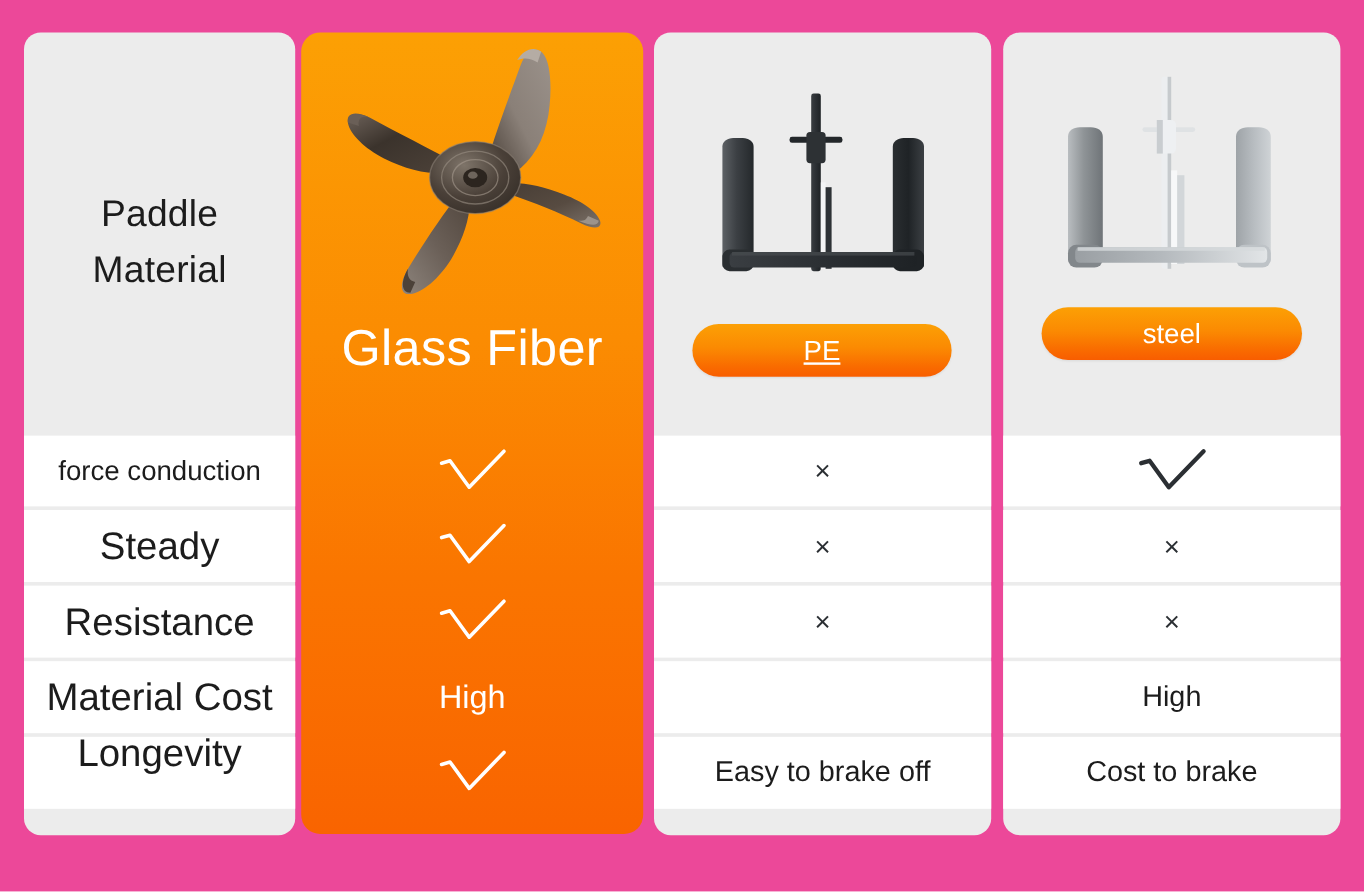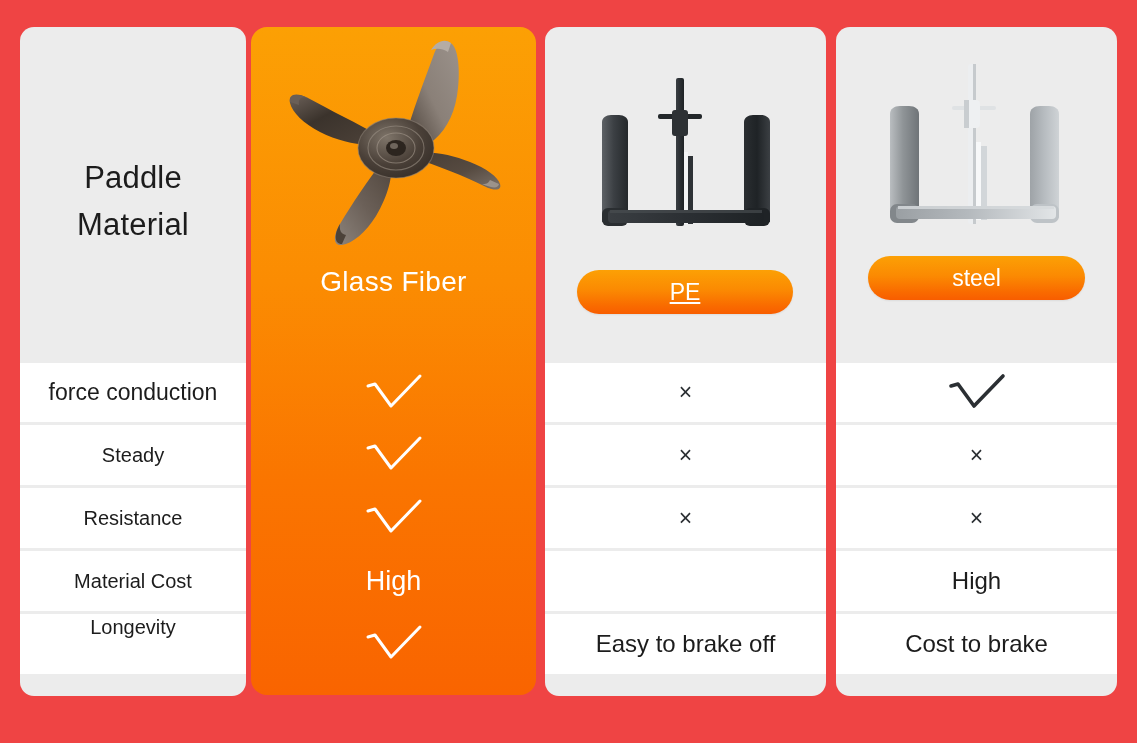--- a/index.html
+++ b/index.html
@@ -5,21 +5,21 @@
   * { box-sizing: border-box; margin: 0; padding: 0; }
   html, body {
     width: 1137px; height: 743px;
     background: #ffffff;
     font-family: "Liberation Sans", sans-serif;
     overflow: hidden;
   }
   #board {
     position: relative;
     width: 1137px; height: 743px;
-    background: #ef4444;
+    background: #ec4899;
   }
 
   
   .card {
     position: absolute;
     border-radius: 14px;
   }
   .card.gray  { background: #ececec; }
   .card.hero  {
     background: linear-gradient(180deg, #fca004 0%, #fb8c02 38%, #fa7500 68%, #f96400 100%);
@@ -49,21 +49,21 @@
     color: #1c1c1c;
     letter-spacing: .2px;
     z-index: 4;
   }
   .hdr-title span { display: block; }
 
   .hero-name {
     position: absolute;
     left: 251px; top: 266px; width: 285px;
     text-align: center;
-    font-size: 28px;
+    font-size: 42px;
     color: #ffffff;
     letter-spacing: .3px;
     z-index: 5;
   }
 
   .pill {
     position: absolute;
     height: 44px;
     border-radius: 22px;
     background: linear-gradient(180deg, #fca005 0%, #fb8a02 45%, #f96c00 80%, #f85d00 100%);
@@ -82,21 +82,21 @@
   .art { position: absolute; z-index: 4; }
   #art-hero  { left: 268px; top: 32px;  width: 255px; height: 226px; }
   #art-pe    { left: 588px; top: 70px;  width: 195px; height: 175px; }
   #art-steel { left: 878px; top: 58px;  width: 196px; height: 185px; }
 
   
   .rlabel {
     position: absolute;
     text-align: center;
     color: #1c1c1c;
-    font-size: 20px;
+    font-size: 32px;
     display: flex;
     align-items: center;
     justify-content: center;
     z-index: 4;
     white-space: nowrap;
   }
   .rlabel.tight { font-size: 23px; }
 
   .cell {
     position: absolute;

